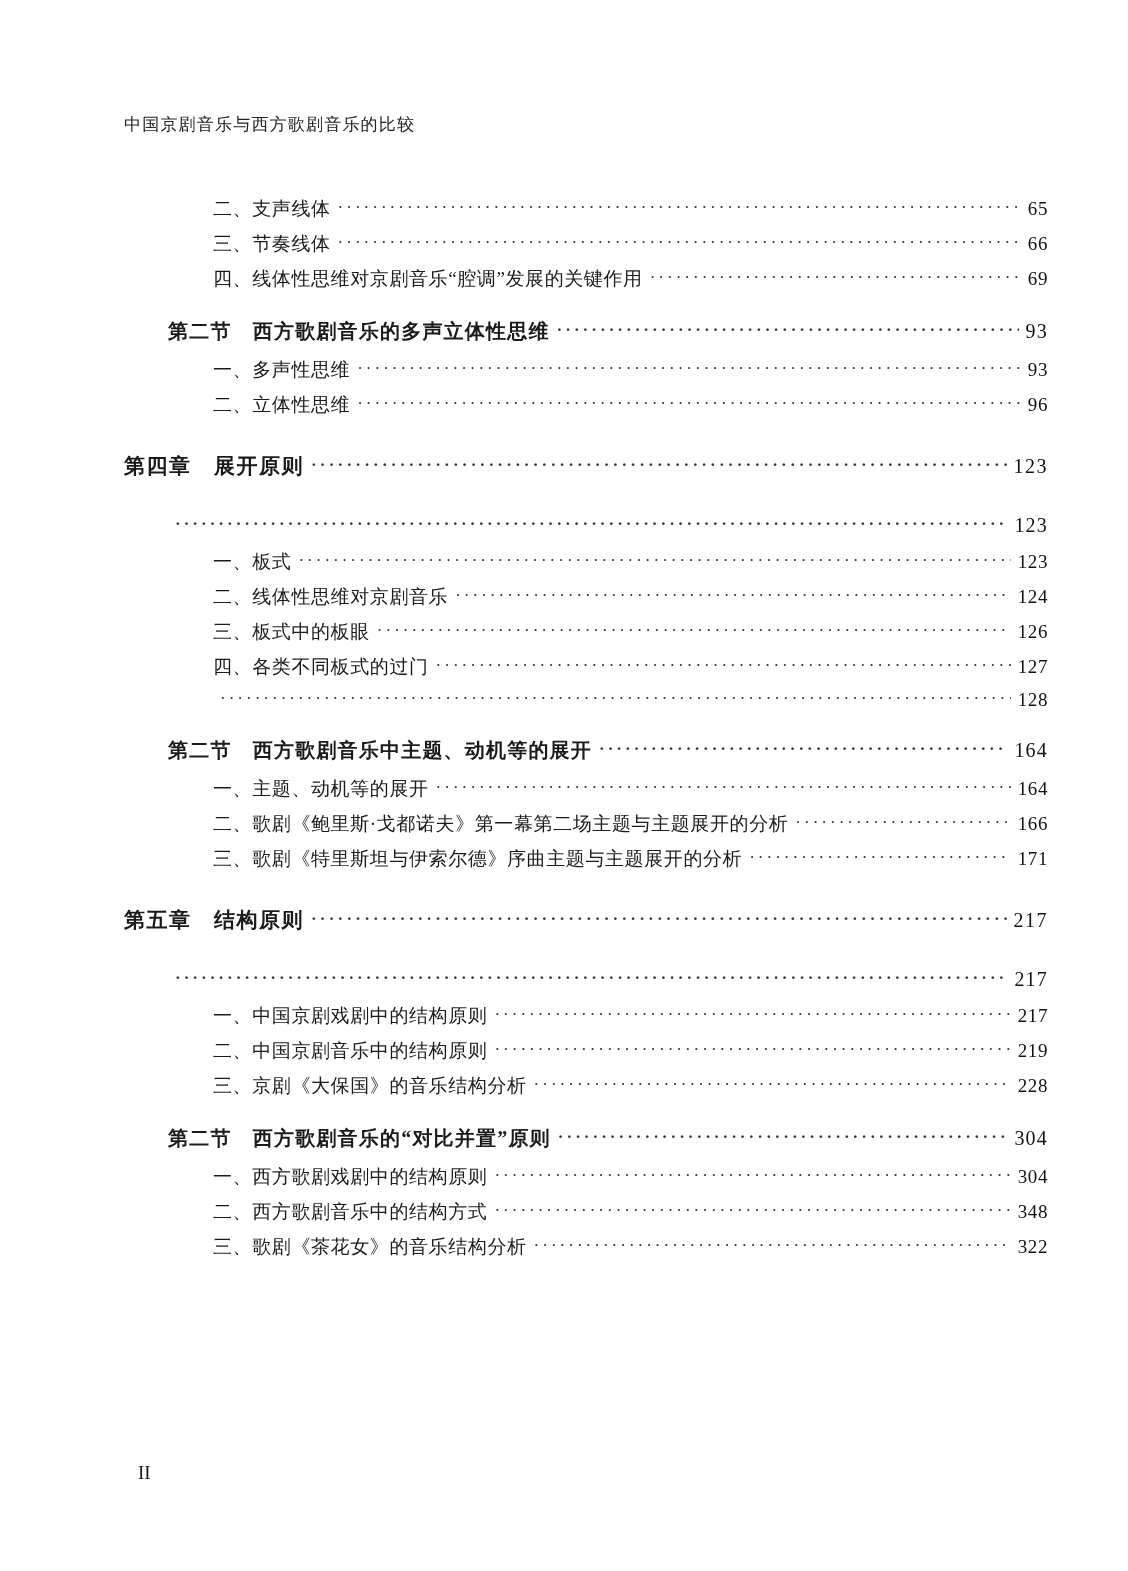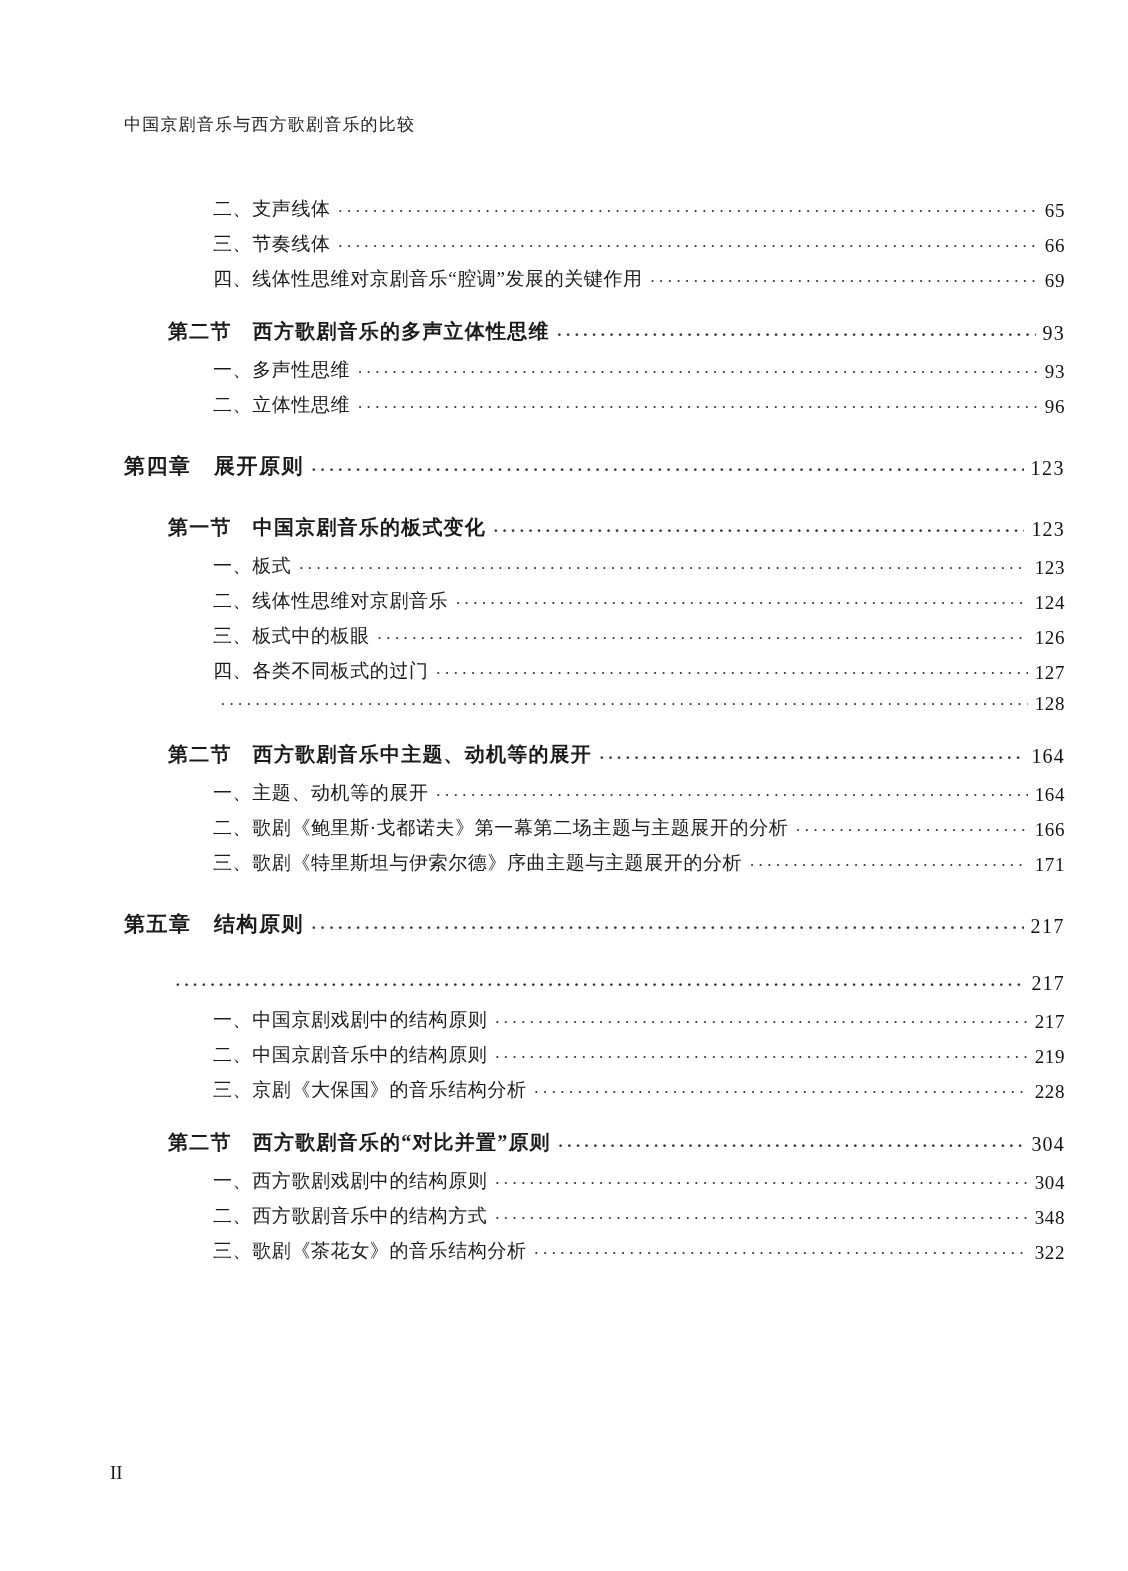--- a/index.html
+++ b/index.html
@@ -38,24 +38,24 @@
   
   .toc {
     position: absolute;
     left: 0;
     top: 196px;
     width: 1128px;
   }
 
   .toc-row {
     display: flex;
-    align-items: flex-end;
+    align-items: center;
     width: 100%;
     box-sizing: border-box;
-    padding-right: 63px; 
+    padding-right: 80px; 
   }
 
   .toc-label {
     white-space: nowrap;
     flex: 0 0 auto;
   }
 
   .leader {
     flex: 1 1 auto;
     overflow: hidden;
@@ -112,21 +112,21 @@
     margin-bottom: 9px;
   }
   .lvl-item .toc-page { font-size: 19px; }
 
   
   .toc > .toc-row:first-child { margin-top: 0; }
 
   
   .folio {
     position: absolute;
-    left: 110px;
+    left: 138px;
     top: 1462px;
     font-size: 19px;
     color: #1a1a1a;
     font-family: "Liberation Serif", "DejaVu Serif", serif;
   }
 </style>
 </head>
 <body>
 
 <div class="page">
@@ -163,21 +163,20 @@
         <span class="toc-label">二、立体性思维</span>
         <span class="leader"></span>
         <span class="toc-page">96</span>
       </div>
       <div class="toc-row lvl-chapter">
         <span class="toc-label">第四章　展开原则</span>
         <span class="leader"></span>
         <span class="toc-page">123</span>
       </div>
       <div class="toc-row lvl-section">
-        <span class="toc-label">第一节　中国京剧音乐的板式变化</span>
         <span class="leader"></span>
         <span class="toc-page">123</span>
       </div>
       <div class="toc-row lvl-item">
         <span class="toc-label">一、板式</span>
         <span class="leader"></span>
         <span class="toc-page">123</span>
       </div>
       <div class="toc-row lvl-item">
         <span class="toc-label">二、线体性思维对京剧音乐</span>

